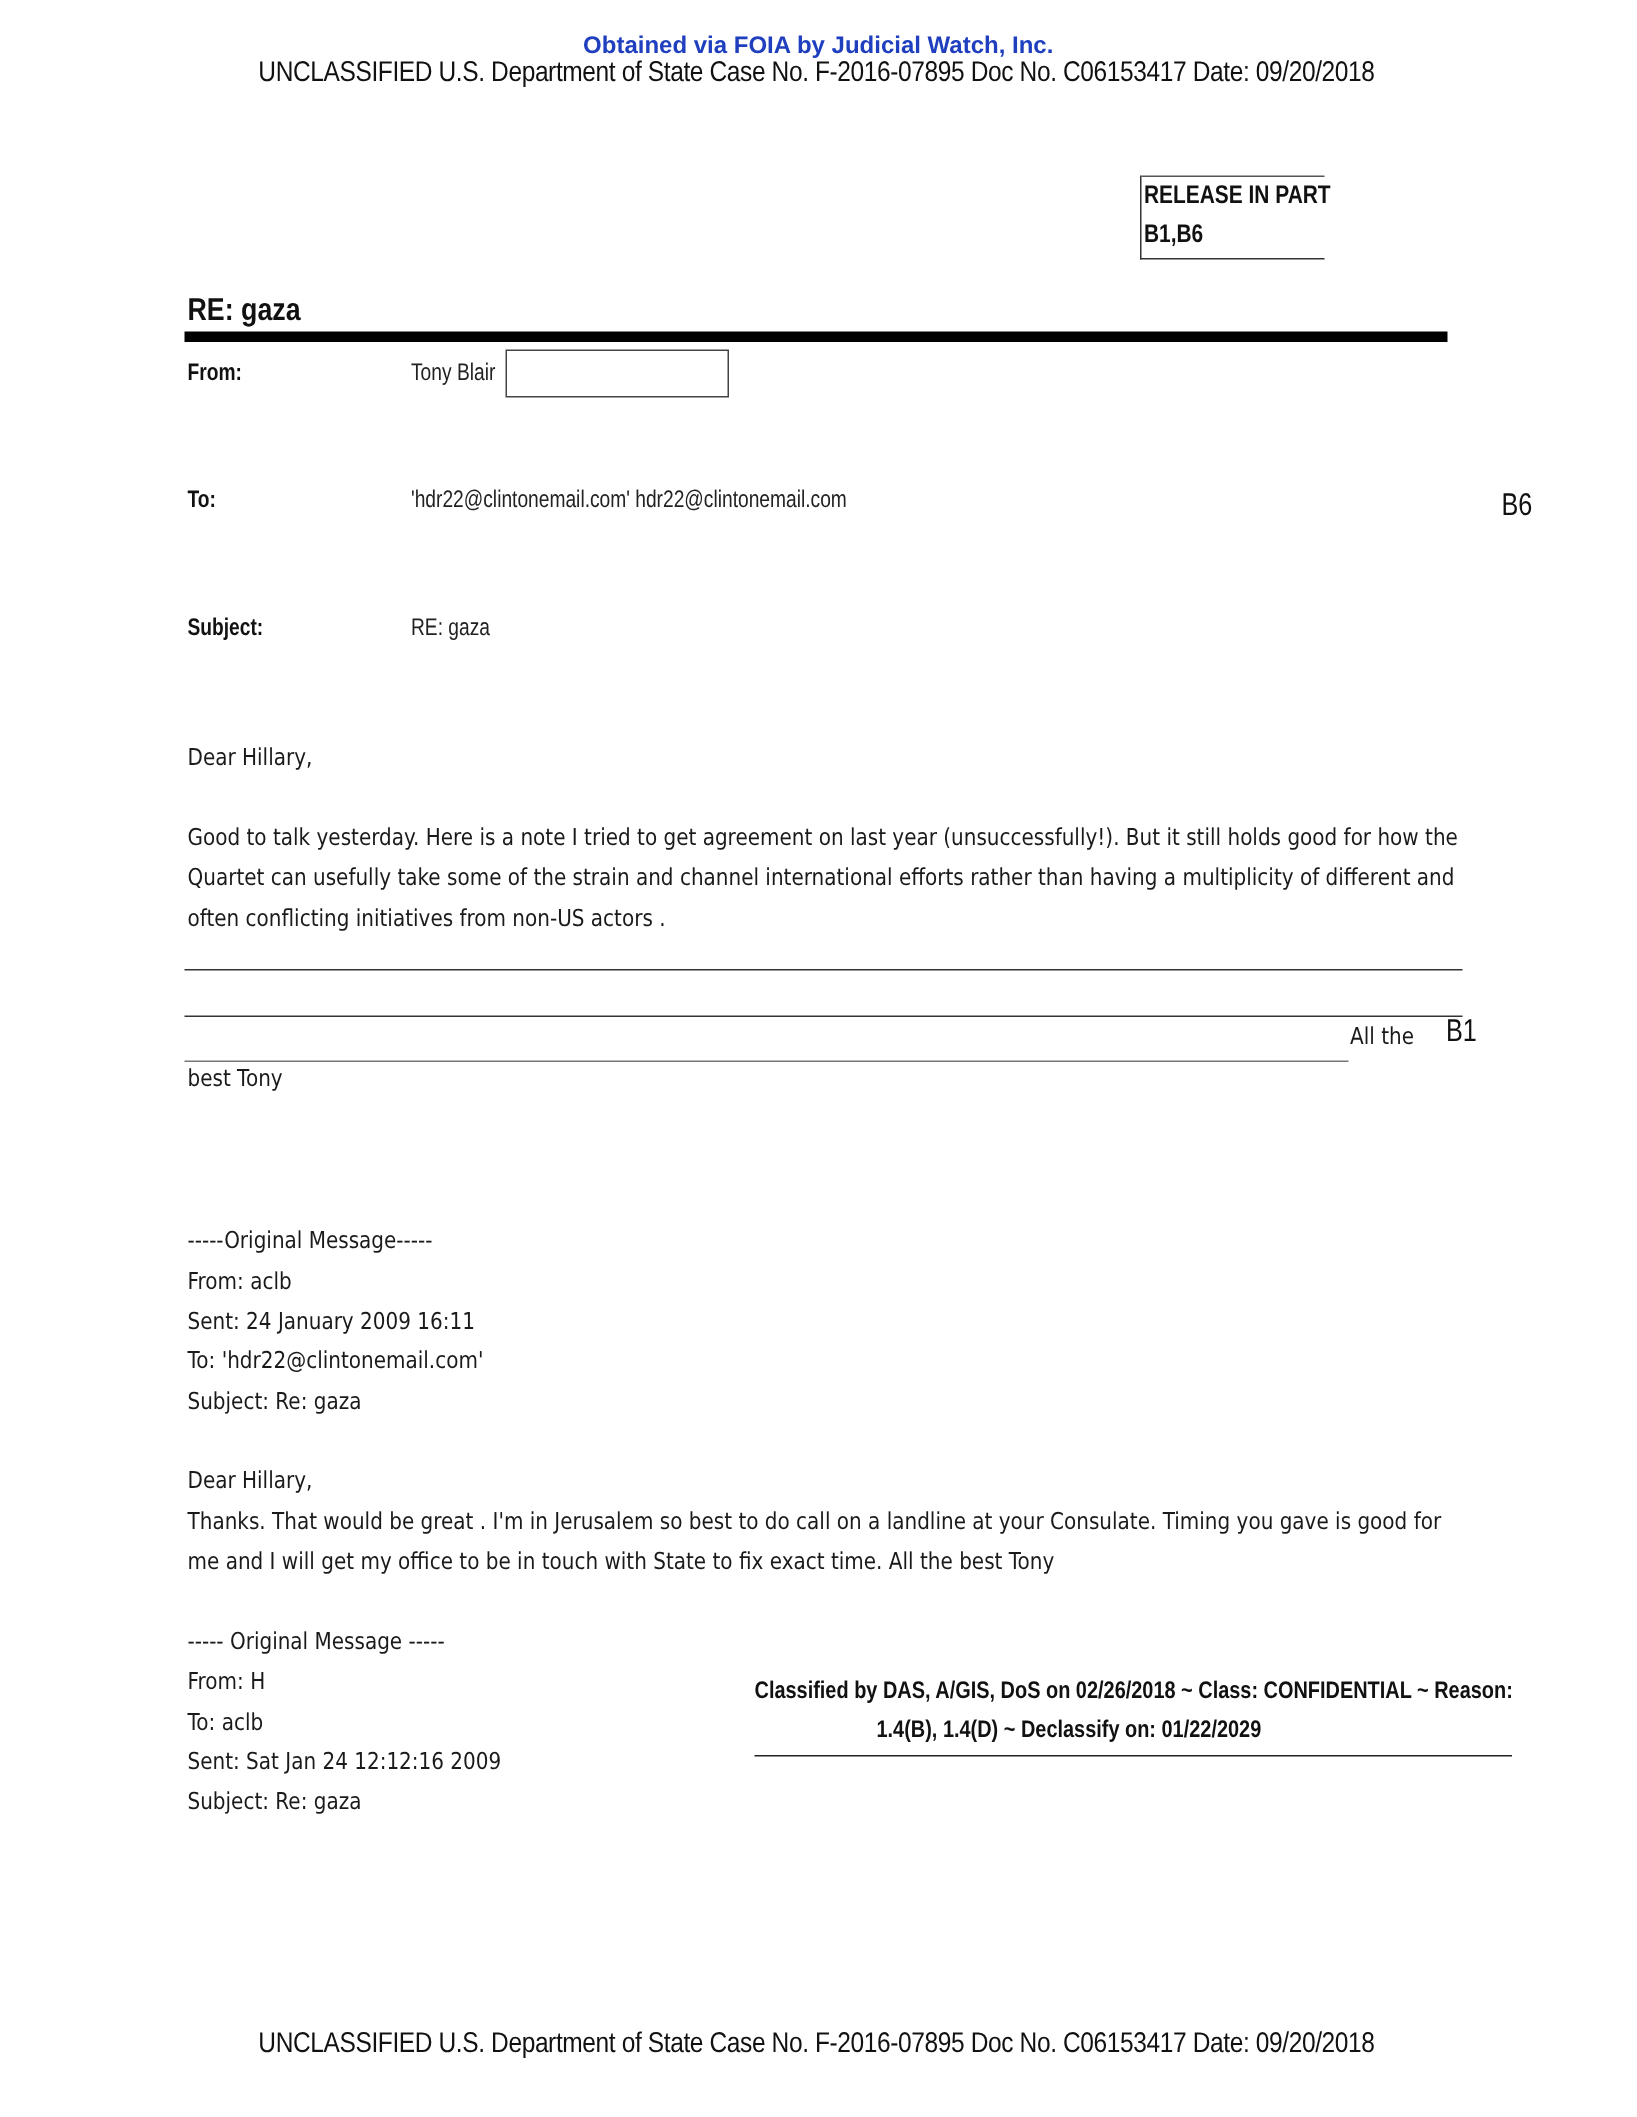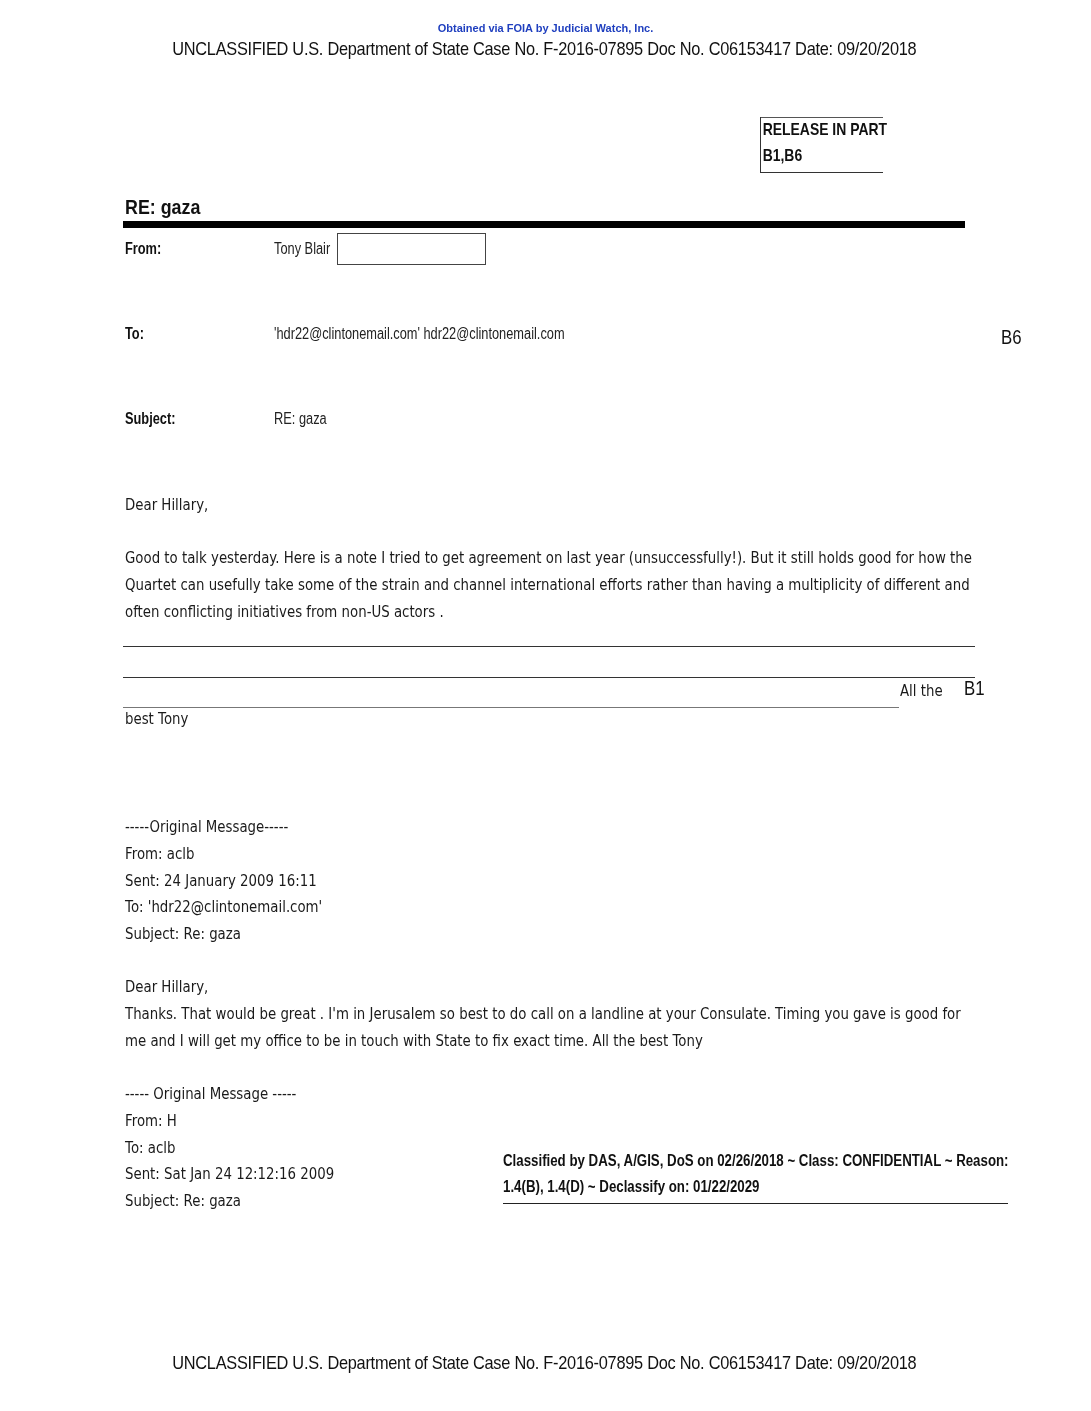--- a/index.html
+++ b/index.html
@@ -3,21 +3,21 @@
 <meta charset="utf-8">
 <style>
   html, body { margin: 0; padding: 0; background: #ffffff; }
   body {
     width: 1091px; height: 1411px; position: relative; overflow: hidden;
     font-family: "Liberation Sans", sans-serif; color: #111;
   }
   .abs { position: absolute; }
   .foia {
     left: 0; width: 1091px; top: 22px; text-align: center;
-    color: #1f3fbf; font-weight: bold; font-size: 11px;
+    color: #1f3fbf; font-weight: bold; font-size: 16px;
   }
   .stamp {
     left: 0; width: 1091px; text-align: center;
     font-size: 19px; letter-spacing: -0.3px; transform: scaleX(0.86);
     transform-origin: 537px 0; color: #111;
   }
   .release-box {
     left: 760px; top: 117px; width: 122px; height: 55px;
     border-left: 1px solid #333; border-bottom: 1px solid #333;
   }
@@ -41,22 +41,23 @@
   }
   .redact-from { left: 337px; top: 233px; width: 147px; height: 30px; border: 1px solid #444; }
   .code { font-size: 21px; transform: scaleX(0.8); transform-origin: left; }
   .body-text {
     left: 125px; font-family: "DejaVu Sans", sans-serif; font-size: 15.5px;
     line-height: 27px; color: #1a1a1a; white-space: nowrap;
     transform: scaleX(0.86); transform-origin: left;
   }
   .redact-line { height: 0; border-top: 1px solid #333; }
   .class-box {
-    left: 503px; top: 1148px; width: 505px; height: 55px;
+    left: 503px; top: 1115px; width: 505px; height: 55px;
     border-bottom: 1px solid #222;
+    text-align: center;
   }
   .class-box div {
     font-weight: bold; font-size: 16px; line-height: 26px; white-space: nowrap;
     transform: scaleX(0.83); transform-origin: left;
   }
 </style>
 </head>
 <body>
 
 <div class="abs foia">Obtained via FOIA by Judicial Watch, Inc.</div>

